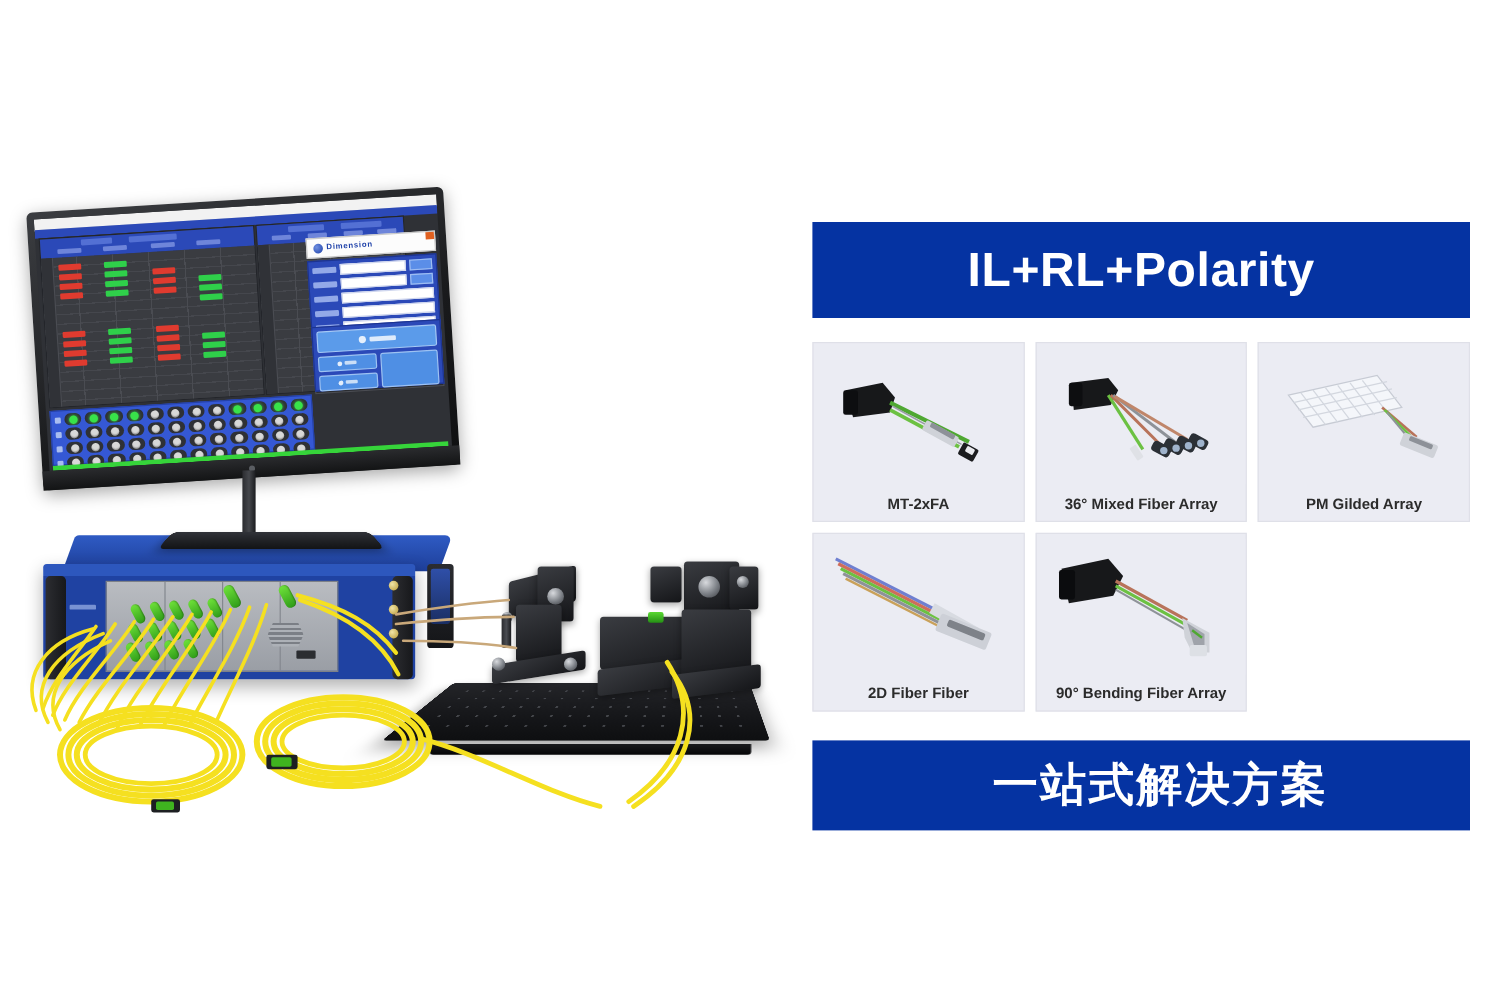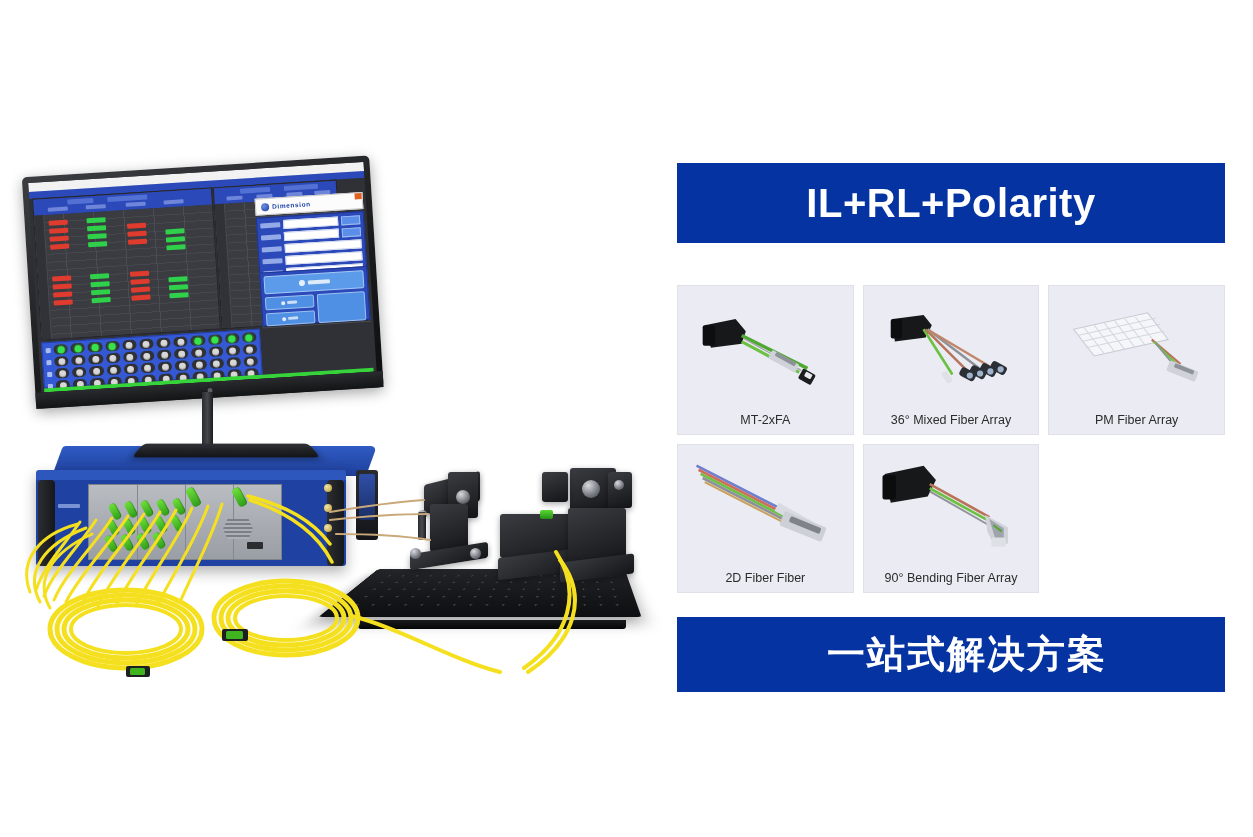--- a/index.html
+++ b/index.html
@@ -145,33 +145,33 @@
   .monitor-sm{position:absolute;left:356px;top:470px;width:22px;height:70px;
               background:linear-gradient(180deg,#2b2c30,#141518);border-radius:3px;z-index:3;}
   .monitor-sm::after{content:"";position:absolute;left:3px;top:4px;right:3px;height:46px;
               background:linear-gradient(180deg,#2f4fa8,#1a2e63);border-radius:2px;}
 
   
   #right-panel{position:absolute;left:677px;top:0;width:548px;height:837px;}
 
   .banner{position:absolute;left:0;width:548px;background:#0533a2;
           display:flex;align-items:center;justify-content:center;}
-  .banner.top{top:163px;height:80px;}
+  .banner.top{top:185px;height:80px;}
   .banner.bottom{top:617px;height:75px;}
   .banner .txt{color:#ffffff;font-weight:bold;letter-spacing:.5px;}
   .banner.top .txt{font-size:40px;}
   .banner.bottom .txt{font-size:38px;letter-spacing:2px;margin-left:32px;}
 
   .product-grid{position:absolute;left:0;top:285px;width:548px;height:308px;
                 display:grid;grid-template-columns:repeat(3,1fr);grid-template-rows:repeat(2,1fr);gap:9px;}
   .cell{background:#ebecf3;border:1px solid #dfe0e8;position:relative;overflow:hidden;
         display:flex;flex-direction:column;align-items:center;justify-content:flex-end;}
   .cell .art{position:absolute;left:0;right:0;top:0;bottom:26px;}
   .cell .cap{position:relative;z-index:2;font-size:12.5px;color:#2b2b2b;padding-bottom:7px;
-             text-align:center;white-space:nowrap;}
+             text-align:center;white-space:nowrap;font-weight:bold;}
   .art svg{width:100%;height:100%;display:block;}
 </style>
 </head>
 <body>
 
 <div id="left-photo">
 
   <div class="monitor">
     <div class="mon-bezel"></div>
     <div class="mon-screen">
@@ -688,21 +688,21 @@
               <path d="M32 50 L108 33"></path>
               <path d="M36 56 L112 40"></path>
           </g>
           <path d="M100 48 L128 72" stroke="#b8735a" stroke-width="2.2"></path>
           <path d="M102 50 L126 74" stroke="#6cc142" stroke-width="2"></path>
           <path d="M104 52 L124 76" stroke="#8e9298" stroke-width="1.6"></path>
           <rect x="118" y="68" width="30" height="11" rx="2" fill="#cfd2d8" transform="rotate(22 118 68)"></rect>
           <rect x="123" y="71" width="20" height="4" rx="1" fill="#8d9198" transform="rotate(22 123 71)"></rect>
         </svg>
       </div>
-      <div class="cap">PM Fiber Array</div>
+      <div class="cap">PM Gilded Array</div>
     </div>
 
 
     <div class="cell">
       <div class="art">
         <svg viewBox="0 0 170 110" preserveAspectRatio="xMidYMid meet">
           <rect x="0" y="0" width="170" height="110" fill="#ebecf3"></rect>
           <path d="M18 16 L108 62" stroke="#6f7fd0" stroke-width="2.6"></path>
           <path d="M20 20 L110 66" stroke="#cf6d5a" stroke-width="2.6"></path>
           <path d="M22 24 L112 70" stroke="#6cc142" stroke-width="2.6"></path>

